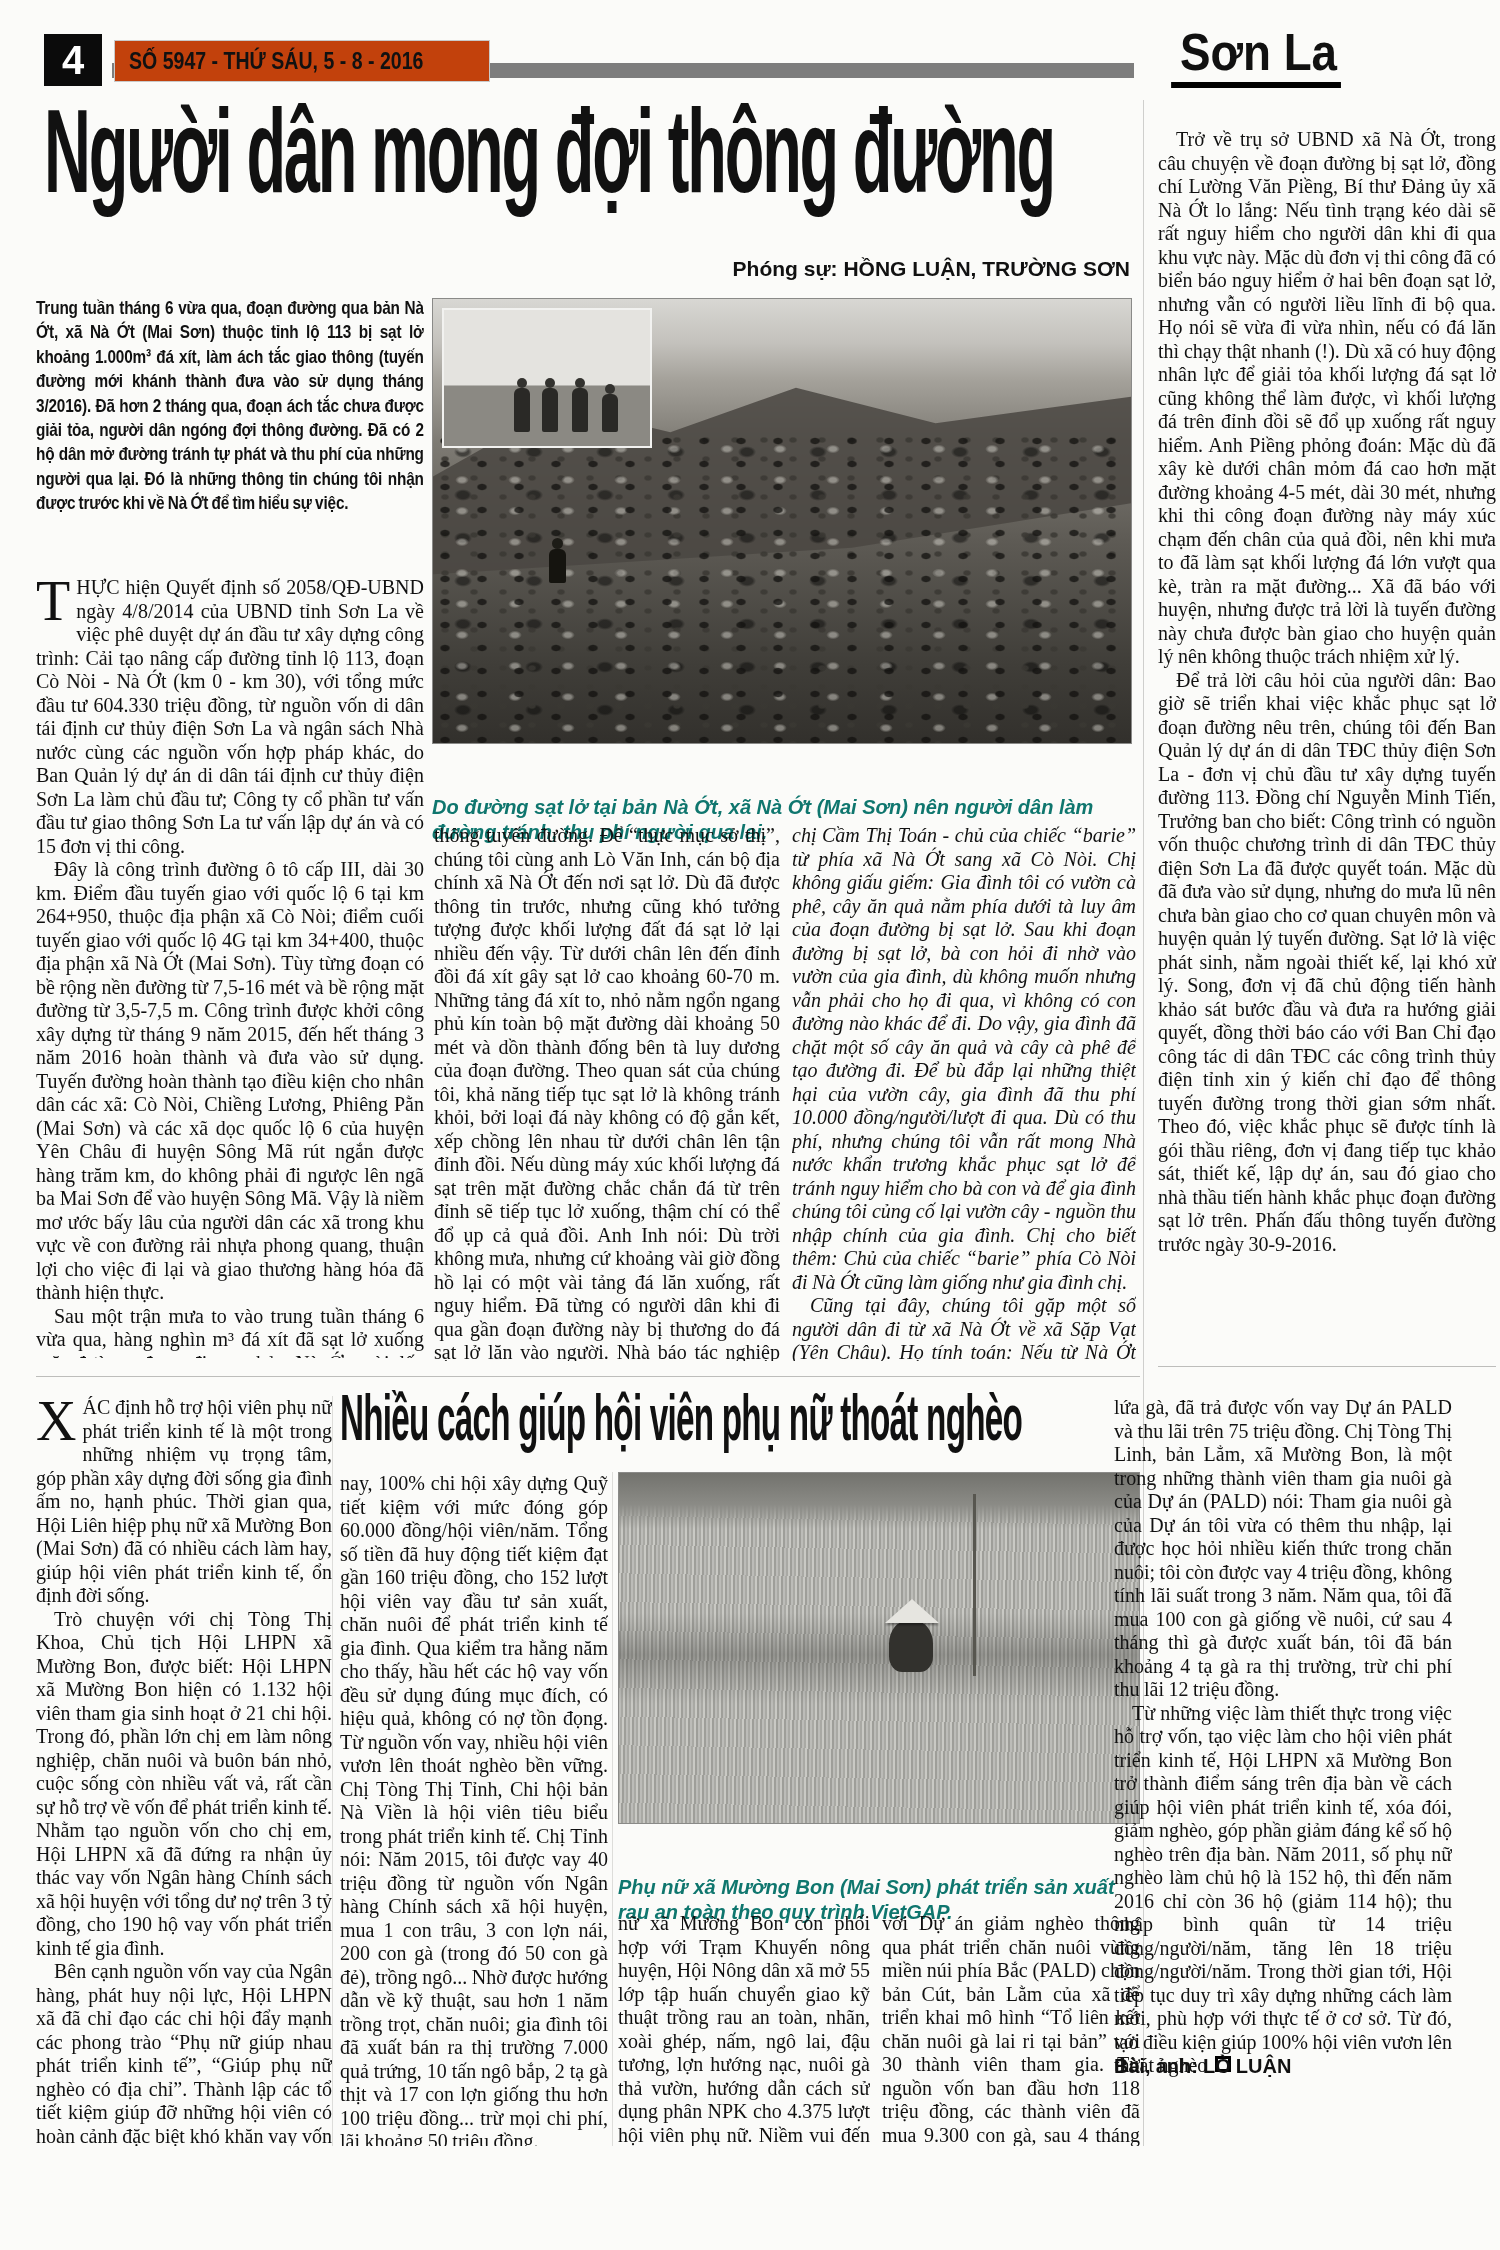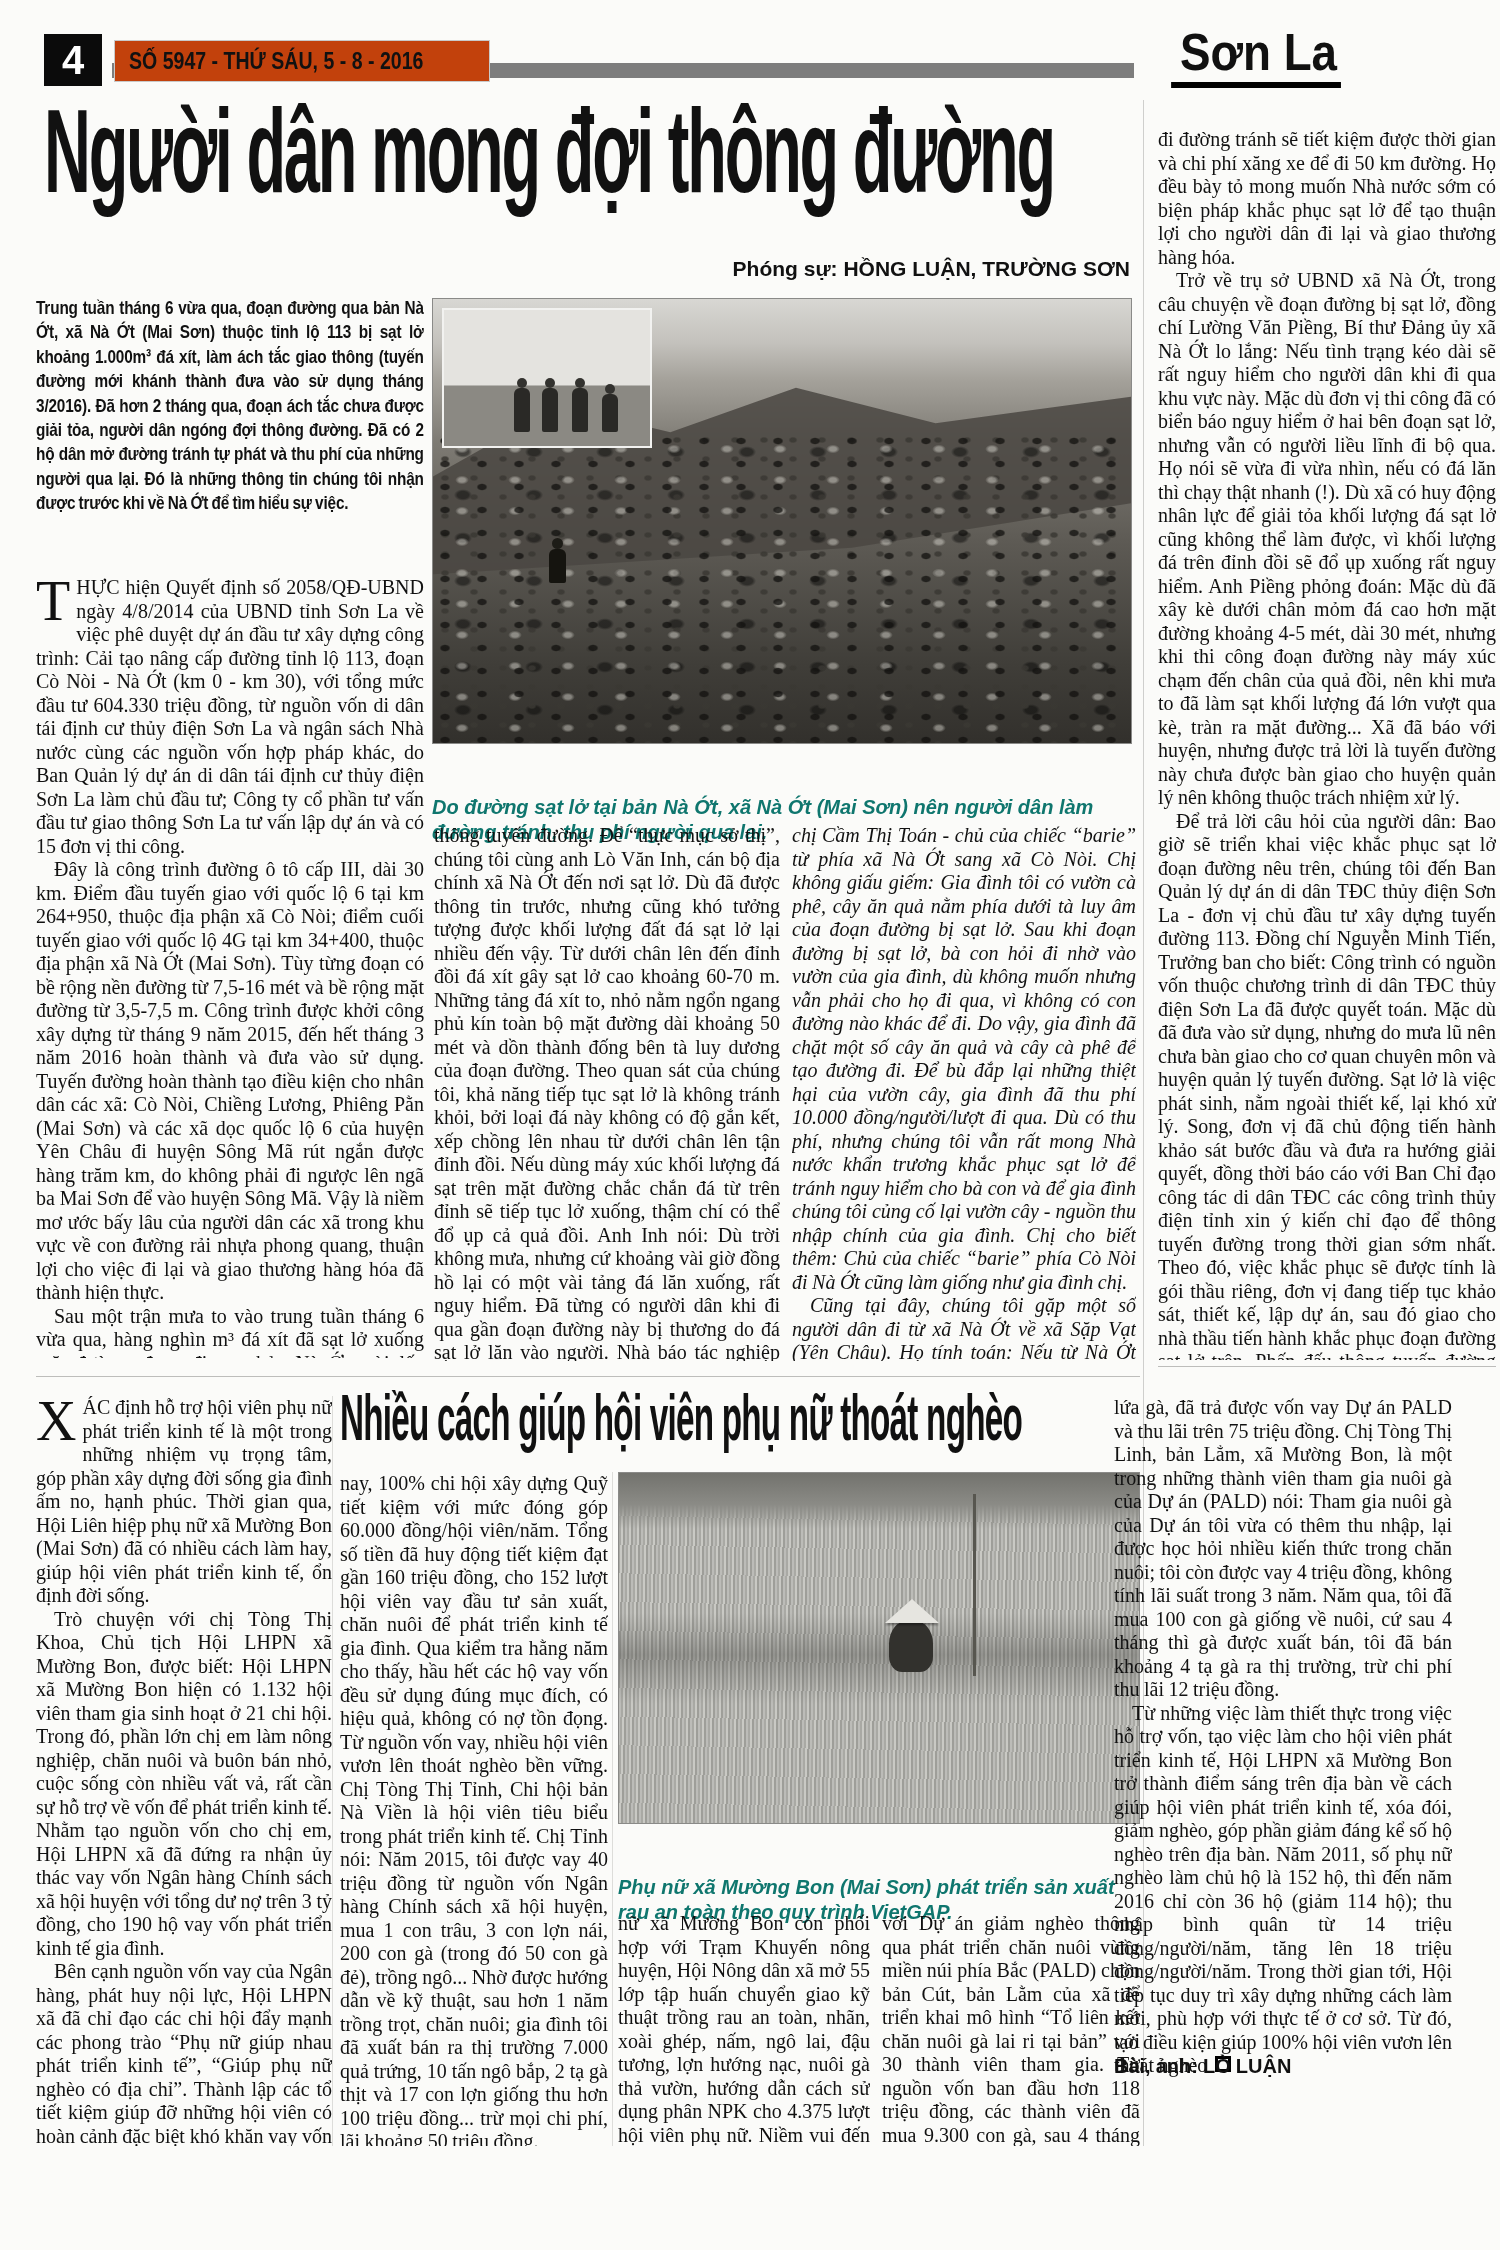--- a/index.html
+++ b/index.html
@@ -145,21 +145,20 @@
   <p>thông tuyến đường. Để “thực mục sở thị”, chúng tôi cùng anh Lò Văn Inh, cán bộ địa chính xã Nà Ớt đến nơi sạt lở. Dù đã được thông tin trước, nhưng cũng khó tưởng tượng được khối lượng đất đá sạt lở lại nhiều đến vậy. Từ dưới chân lên đến đỉnh đồi đá xít gây sạt lở cao khoảng 60-70 m. Những tảng đá xít to, nhỏ nằm ngổn ngang phủ kín toàn bộ mặt đường dài khoảng 50 mét và dồn thành đống bên tà luy dương của đoạn đường. Theo quan sát của chúng tôi, khả năng tiếp tục sạt lở là không tránh khỏi, bởi loại đá này không có độ gắn kết, xếp chồng lên nhau từ dưới chân lên tận đỉnh đồi. Nếu dùng máy xúc khối lượng đá sạt trên mặt đường chắc chắn đá từ trên đỉnh sẽ tiếp tục lở xuống, thậm chí có thể đổ ụp cả quả đồi. Anh Inh nói: Dù trời không mưa, nhưng cứ khoảng vài giờ đồng hồ lại có một vài tảng đá lăn xuống, rất nguy hiểm. Đã từng có người dân khi đi qua gần đoạn đường này bị thương do đá sạt lở lăn vào người. Nhà báo tác nghiệp thật nhanh để ra khỏi nơi nguy hiểm này, để phòng đá lăn xảy ra tai nạn.</p>
 
 </div>
 
 <div class="abs col a1c3">
   <p>chị Cầm Thị Toán - chủ của chiếc “barie” từ phía xã Nà Ớt sang xã Cò Nòi. Chị không giấu giếm: Gia đình tôi có vườn cà phê, cây ăn quả nằm phía dưới tà luy âm của đoạn đường bị sạt lở. Sau khi đoạn đường bị sạt lở, bà con hỏi đi nhờ vào vườn của gia đình, dù không muốn nhưng vẫn phải cho họ đi qua, vì không có con đường nào khác để đi. Do vậy, gia đình đã chặt một số cây ăn quả và cây cà phê để tạo đường đi. Để bù đắp lại những thiệt hại của vườn cây, gia đình đã thu phí 10.000 đồng/người/lượt đi qua. Dù có thu phí, nhưng chúng tôi vẫn rất mong Nhà nước khẩn trương khắc phục sạt lở để tránh nguy hiểm cho bà con và để gia đình chúng tôi củng cố lại vườn cây - nguồn thu nhập chính của gia đình. Chị cho biết thêm: Chủ của chiếc “barie” phía Cò Nòi đi Nà Ớt cũng làm giống như gia đình chị.</p>
   <p class="ind">Cũng tại đây, chúng tôi gặp một số người dân đi từ xã Nà Ớt về xã Sặp Vạt (Yên Châu). Họ tính toán: Nếu từ Nà Ớt theo quốc lộ 4G về ngã ba Mai Sơn, xuôi về xã Sặp Vạt sẽ phải đi khoảng 100 km. Nhưng đi theo đường tránh từ Nà Ớt về Cò Nòi, xuôi về Sặp Vạt chỉ cỡ 50 km. Như vậy, mất 10.000 đồng để</p>
 </div>
 
 <div class="abs col a1c4">
-  <p>đi đường tránh sẽ tiết kiệm được thời gian và chi phí xăng xe để đi 50 km đường. Họ đều bày tỏ mong muốn Nhà nước sớm có biện pháp khắc phục sạt lở để tạo thuận lợi cho người dân đi lại và giao thương hàng hóa.</p>
   <p class="ind">Trở về trụ sở UBND xã Nà Ớt, trong câu chuyện về đoạn đường bị sạt lở, đồng chí Lường Văn Piềng, Bí thư Đảng ủy xã Nà Ớt lo lắng: Nếu tình trạng kéo dài sẽ rất nguy hiểm cho người dân khi đi qua khu vực này. Mặc dù đơn vị thi công đã có biển báo nguy hiểm ở hai bên đoạn sạt lở, nhưng vẫn có người liều lĩnh đi bộ qua. Họ nói sẽ vừa đi vừa nhìn, nếu có đá lăn thì chạy thật nhanh (!). Dù xã có huy động nhân lực để giải tỏa khối lượng đá sạt lở cũng không thể làm được, vì khối lượng đá trên đỉnh đồi sẽ đổ ụp xuống rất nguy hiểm. Anh Piềng phỏng đoán: Mặc dù đã xây kè dưới chân mỏm đá cao hơn mặt đường khoảng 4-5 mét, dài 30 mét, nhưng khi thi công đoạn đường này máy xúc chạm đến chân của quả đồi, nên khi mưa to đã làm sạt khối lượng đá lớn vượt qua kè, tràn ra mặt đường... Xã đã báo với huyện, nhưng được trả lời là tuyến đường này chưa được bàn giao cho huyện quản lý nên không thuộc trách nhiệm xử lý.</p>
   <p class="ind">Để trả lời câu hỏi của người dân: Bao giờ sẽ triển khai việc khắc phục sạt lở đoạn đường nêu trên, chúng tôi đến Ban Quản lý dự án di dân TĐC thủy điện Sơn La - đơn vị chủ đầu tư xây dựng tuyến đường 113. Đồng chí Nguyễn Minh Tiến, Trưởng ban cho biết: Công trình có nguồn vốn thuộc chương trình di dân TĐC thủy điện Sơn La đã được quyết toán. Mặc dù đã đưa vào sử dụng, nhưng do mưa lũ nên chưa bàn giao cho cơ quan chuyên môn và huyện quản lý tuyến đường. Sạt lở là việc phát sinh, nằm ngoài thiết kế, lại khó xử lý. Song, đơn vị đã chủ động tiến hành khảo sát bước đầu và đưa ra hướng giải quyết, đồng thời báo cáo với Ban Chỉ đạo công tác di dân TĐC các công trình thủy điện tỉnh xin ý kiến chỉ đạo để thông tuyến đường trong thời gian sớm nhất. Theo đó, việc khắc phục sẽ được tính là gói thầu riêng, đơn vị đang tiếp tục khảo sát, thiết kế, lập dự án, sau đó giao cho nhà thầu tiến hành khắc phục đoạn đường sạt lở trên. Phấn đấu thông tuyến đường trước ngày 30-9-2016.</p>
 
 </div>
 
 <div class="abs h2wrap"><span>Nhiều cách giúp hội viên phụ nữ thoát nghèo</span></div>
 
 <div class="abs col a2c1">
   <p><span class="dropcap">X</span><span>ÁC định hỗ trợ hội viên phụ nữ phát triển kinh tế là một trong những nhiệm vụ trọng tâm, góp phần xây dựng đời sống gia đình ấm no, hạnh phúc. Thời gian qua, Hội Liên hiệp phụ nữ xã Mường Bon (Mai Sơn) đã có nhiều cách làm hay, giúp hội viên phát triển kinh tế, ổn định đời sống.</span></p>
   <p class="ind">Trò chuyện với chị Tòng Thị Khoa, Chủ tịch Hội LHPN xã Mường Bon, được biết: Hội LHPN xã Mường Bon hiện có 1.132 hội viên tham gia sinh hoạt ở 21 chi hội. Trong đó, phần lớn chị em làm nông nghiệp, chăn nuôi và buôn bán nhỏ, cuộc sống còn nhiều vất vả, rất cần sự hỗ trợ về vốn để phát triển kinh tế. Nhằm tạo nguồn vốn cho chị em, Hội LHPN xã đã đứng ra nhận ủy thác vay vốn Ngân hàng Chính sách xã hội huyện với tổng dư nợ trên 3 tỷ đồng, cho 190 hộ vay vốn phát triển kinh tế gia đình.</p>

